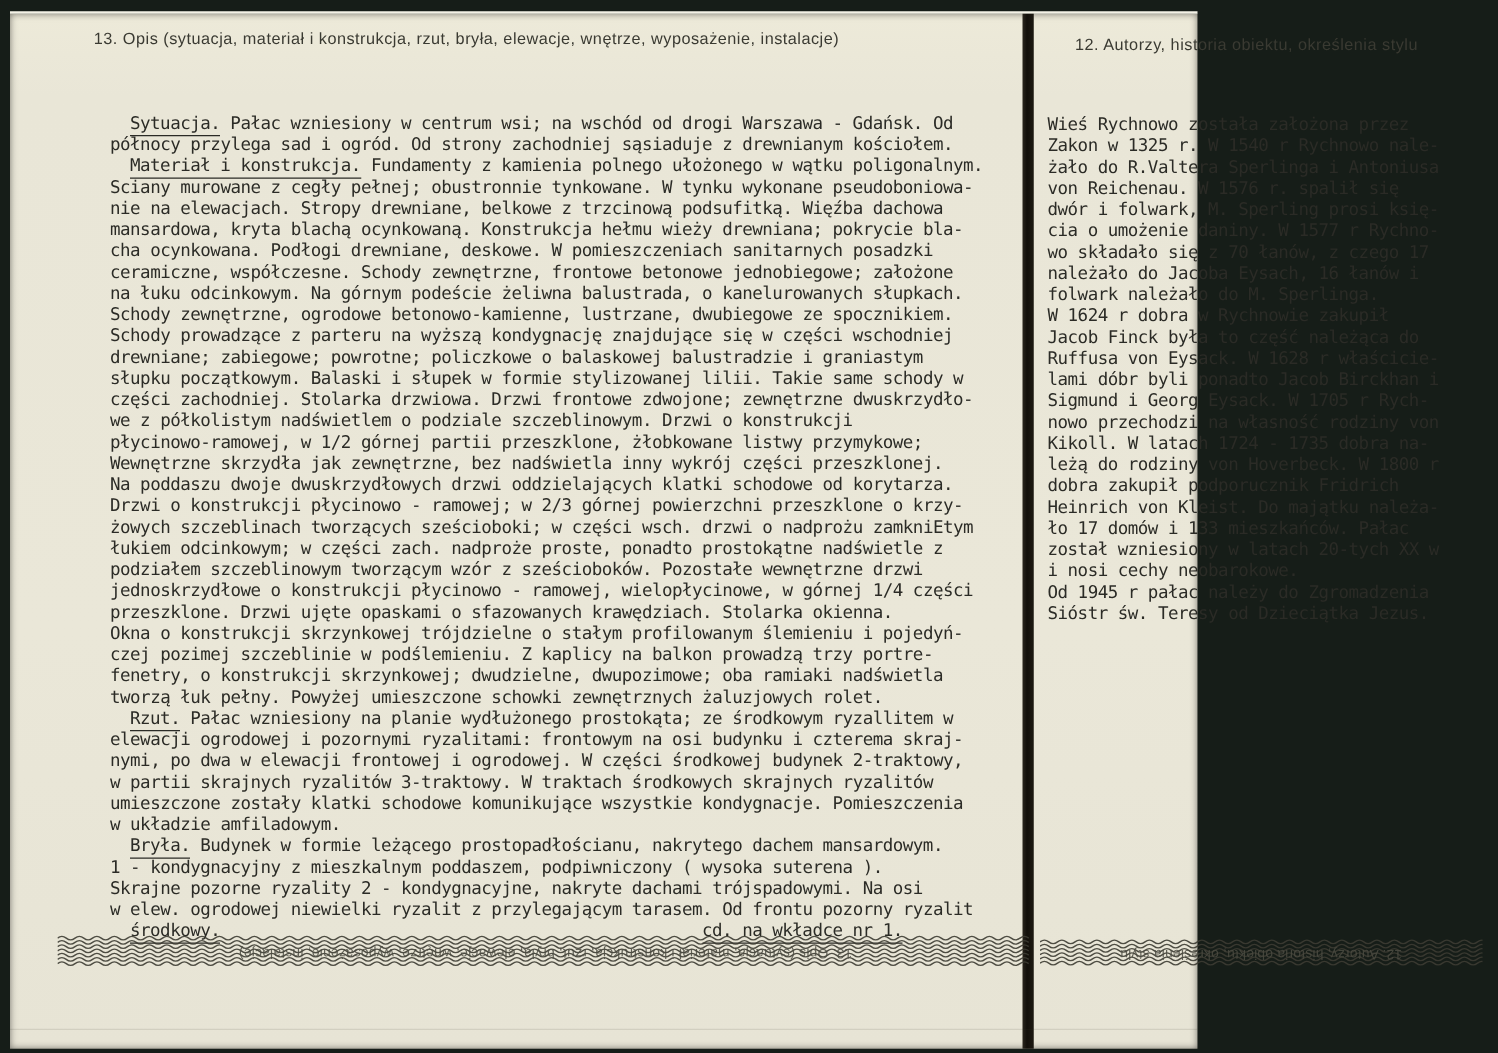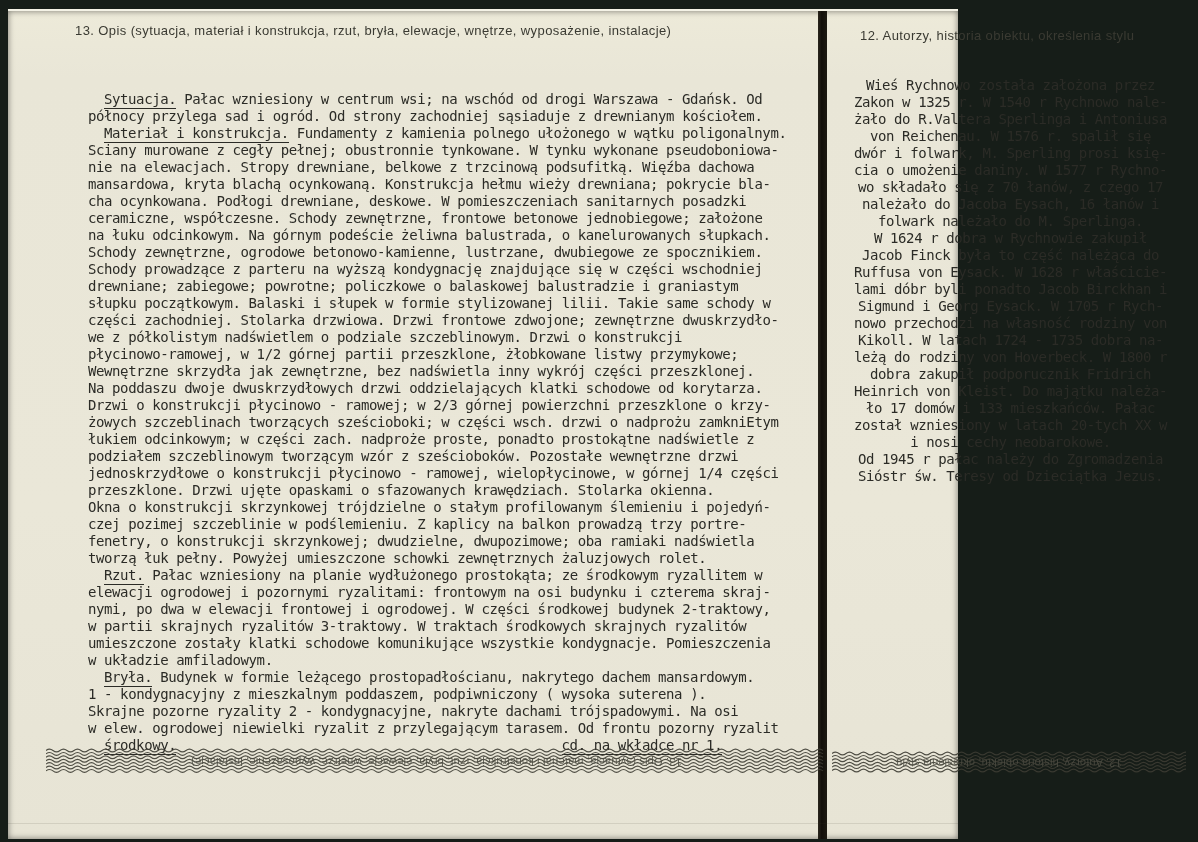--- a/index.html
+++ b/index.html
@@ -25,21 +25,21 @@
   }
   .hdr-left{left:67px;top:12px;}
   .hdr-right{left:852px;top:17px;}
   .textblock{
     position:absolute;
     font-family:"DejaVu Sans Mono","Liberation Mono",monospace;
     font-size:14px;line-height:17px;color:#2b2b26;
     white-space:pre;letter-spacing:-0.4px;
   }
   .tb-left{left:80px;top:80px;width:740px;}
-  .tb-right{left:830px;top:66px;width:345px;text-align:center;}
+  .tb-right{left:830px;top:81px;width:345px;}
   .tline{height:17px;}
   .u{border-bottom:1.4px solid #2b2b26;padding-bottom:1px;margin-left:16px;}
   .band{
     position:absolute;display:flex;align-items:center;justify-content:center;
   }
   .band-left{left:38px;top:737px;width:780px;height:28px;}
   .band-right{left:824px;top:740px;width:354px;height:24px;}
   .band svg{position:absolute;left:0;top:0;}
   .flip{
     position:relative;z-index:2;

